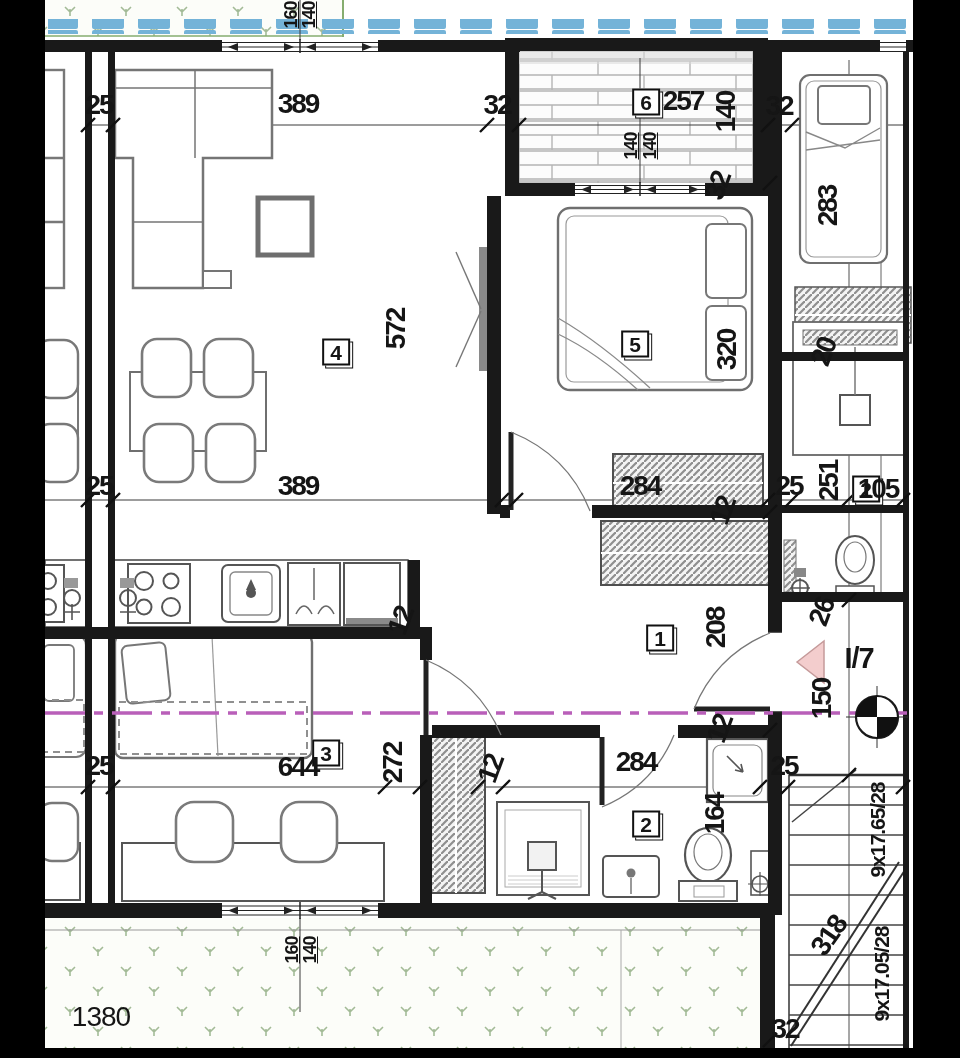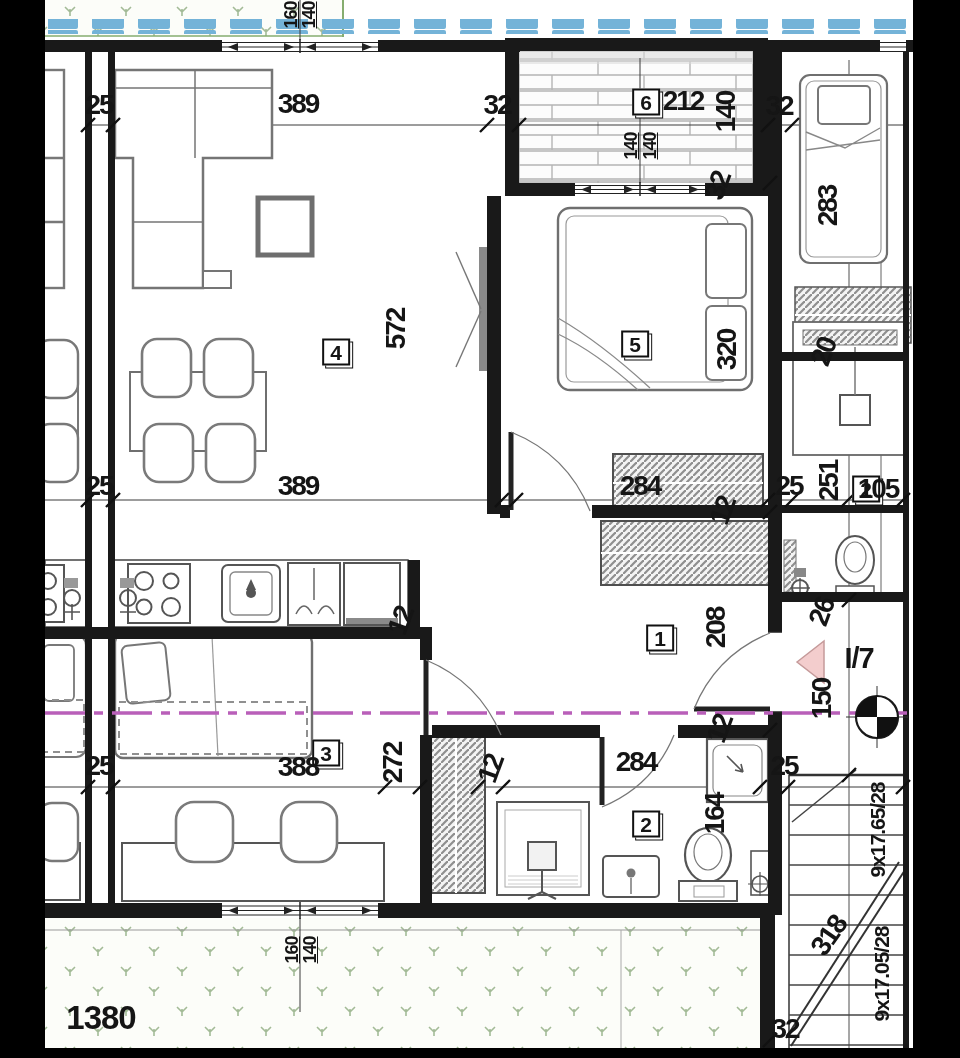--- a/index.html
+++ b/index.html
@@ -8,21 +8,21 @@
   #plan-svg{position:absolute;left:0;top:0;}
   #labels{position:absolute;left:0;top:0;width:960px;height:1058px;pointer-events:none;}
   .lb{position:absolute;color:#151515;white-space:nowrap;line-height:1;
       font-family:"Liberation Sans",sans-serif;}
   .lb.dim{font-size:28px;font-weight:600;letter-spacing:-2px;}
   .lb.small{font-size:18px;font-weight:600;letter-spacing:-1px;text-decoration:underline;}
   .lb.room{font-size:21px;font-weight:700;border:2px solid #111;background:#fff;
            padding:1px 6px;box-shadow:3px 3px 0 -1px #fff,3px 3px 0 0 #111;}
   .lb.unit{font-size:29px;font-weight:600;letter-spacing:-1px;margin-left:12px;}
   .lb.stair{font-size:21px;font-weight:600;letter-spacing:-1px;}
-  .lb.big{font-size:33px;font-weight:700;letter-spacing:-1px;}
+  .lb.big{font-size:28px;font-weight:400;letter-spacing:-1px;}
 </style>
 </head>
 <body>
 
 <div id="stage">
 <svg id="plan-svg" width="960" height="1058" viewBox="0 0 960 1058">
   <defs>
     <pattern id="tiles" width="46" height="15" patternUnits="userSpaceOnUse">
       <rect x="0" y="0" width="32" height="14" rx="2" fill="#74b3d8"></rect>
     </pattern>
@@ -332,21 +332,21 @@
       <span class="lb room" style="left: 635px; top: 344px; transform: translate(-50%, -50%) rotate(0deg);">5</span>
       <span class="lb room" style="left: 326px; top: 753px; transform: translate(-50%, -50%) rotate(0deg);">3</span>
       <span class="lb room" style="left: 660px; top: 638px; transform: translate(-50%, -50%) rotate(0deg);">1</span>
       <span class="lb room" style="left: 646px; top: 824px; transform: translate(-50%, -50%) rotate(0deg);">2</span>
       <span class="lb room" style="left: 866px; top: 489px; transform: translate(-50%, -50%) rotate(0deg);">2</span>
       <span class="lb small" style="left: 291px; top: 15px; transform: translate(-50%, -50%) rotate(-90deg);">160</span>
       <span class="lb small" style="left: 309px; top: 15px; transform: translate(-50%, -50%) rotate(-90deg);">140</span>
       <span class="lb dim" style="left: 99px; top: 105px; transform: translate(-50%, -50%) rotate(0deg);">25</span>
       <span class="lb dim" style="left: 298px; top: 104px; transform: translate(-50%, -50%) rotate(0deg);">389</span>
       <span class="lb dim" style="left: 497px; top: 105px; transform: translate(-50%, -50%) rotate(0deg);">32</span>
-      <span class="lb dim" style="left: 683px; top: 101px; transform: translate(-50%, -50%) rotate(0deg);">212</span>
+      <span class="lb dim" style="left: 683px; top: 101px; transform: translate(-50%, -50%) rotate(0deg);">257</span>
       <span class="lb dim" style="left: 726px; top: 112px; transform: translate(-50%, -50%) rotate(-90deg);">140</span>
       <span class="lb dim" style="left: 779px; top: 106px; transform: translate(-50%, -50%) rotate(0deg);">32</span>
       <span class="lb small" style="left: 631px; top: 146px; transform: translate(-50%, -50%) rotate(-90deg);">140</span>
       <span class="lb small" style="left: 650px; top: 146px; transform: translate(-50%, -50%) rotate(-90deg);">140</span>
       <span class="lb dim" style="left: 718px; top: 186px; transform: translate(-50%, -50%) rotate(-70deg);">32</span>
       <span class="lb dim" style="left: 828px; top: 206px; transform: translate(-50%, -50%) rotate(-90deg);">283</span>
       <span class="lb dim" style="left: 396px; top: 329px; transform: translate(-50%, -50%) rotate(-90deg);">572</span>
       <span class="lb dim" style="left: 727px; top: 350px; transform: translate(-50%, -50%) rotate(-90deg);">320</span>
       <span class="lb dim" style="left: 824px; top: 352px; transform: translate(-50%, -50%) rotate(-70deg);">20</span>
       <span class="lb dim" style="left: 99px; top: 486px; transform: translate(-50%, -50%) rotate(0deg);">25</span>
@@ -355,21 +355,21 @@
       <span class="lb dim" style="left: 723px; top: 511px; transform: translate(-50%, -50%) rotate(-70deg);">12</span>
       <span class="lb dim" style="left: 789px; top: 486px; transform: translate(-50%, -50%) rotate(0deg);">25</span>
       <span class="lb dim" style="left: 829px; top: 481px; transform: translate(-50%, -50%) rotate(-90deg);">251</span>
       <span class="lb dim" style="left: 878px; top: 489px; transform: translate(-50%, -50%) rotate(0deg);">105</span>
       <span class="lb dim" style="left: 716px; top: 628px; transform: translate(-50%, -50%) rotate(-90deg);">208</span>
       <span class="lb dim" style="left: 401px; top: 621px; transform: translate(-50%, -50%) rotate(-70deg);">12</span>
       <span class="lb dim" style="left: 822px; top: 612px; transform: translate(-50%, -50%) rotate(-70deg);">26</span>
       <span class="lb unit" style="left: 847px; top: 658px; transform: translate(-50%, -50%) rotate(0deg);">I/7</span>
       <span class="lb dim" style="left: 822px; top: 699px; transform: translate(-50%, -50%) rotate(-90deg);">150</span>
       <span class="lb dim" style="left: 99px; top: 766px; transform: translate(-50%, -50%) rotate(0deg);">25</span>
-      <span class="lb dim" style="left: 298px; top: 767px; transform: translate(-50%, -50%) rotate(0deg);">388</span>
+      <span class="lb dim" style="left: 298px; top: 767px; transform: translate(-50%, -50%) rotate(0deg);">644</span>
       <span class="lb dim" style="left: 393px; top: 763px; transform: translate(-50%, -50%) rotate(-90deg);">272</span>
       <span class="lb dim" style="left: 491px; top: 769px; transform: translate(-50%, -50%) rotate(-70deg);">12</span>
       <span class="lb dim" style="left: 636px; top: 762px; transform: translate(-50%, -50%) rotate(0deg);">284</span>
       <span class="lb dim" style="left: 720px; top: 729px; transform: translate(-50%, -50%) rotate(-70deg);">12</span>
       <span class="lb dim" style="left: 784px; top: 766px; transform: translate(-50%, -50%) rotate(0deg);">25</span>
       <span class="lb dim" style="left: 715px; top: 814px; transform: translate(-50%, -50%) rotate(-90deg);">164</span>
       <span class="lb dim" style="left: 829px; top: 936px; transform: translate(-50%, -50%) rotate(-55deg);">318</span>
       <span class="lb stair" style="left: 877px; top: 830px; transform: translate(-50%, -50%) rotate(-90deg);">9x17.65/28</span>
       <span class="lb stair" style="left: 881px; top: 974px; transform: translate(-50%, -50%) rotate(-90deg);">9x17.05/28</span>
       <span class="lb dim" style="left: 785px; top: 1029px; transform: translate(-50%, -50%) rotate(0deg);">32</span>

